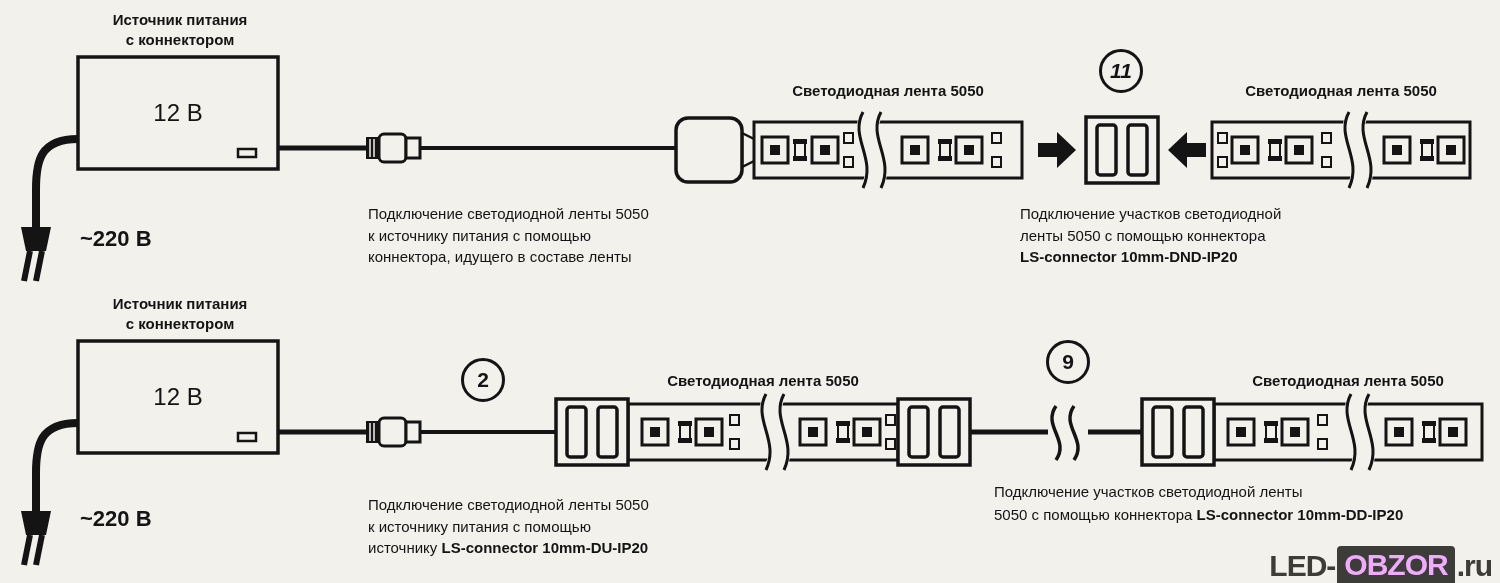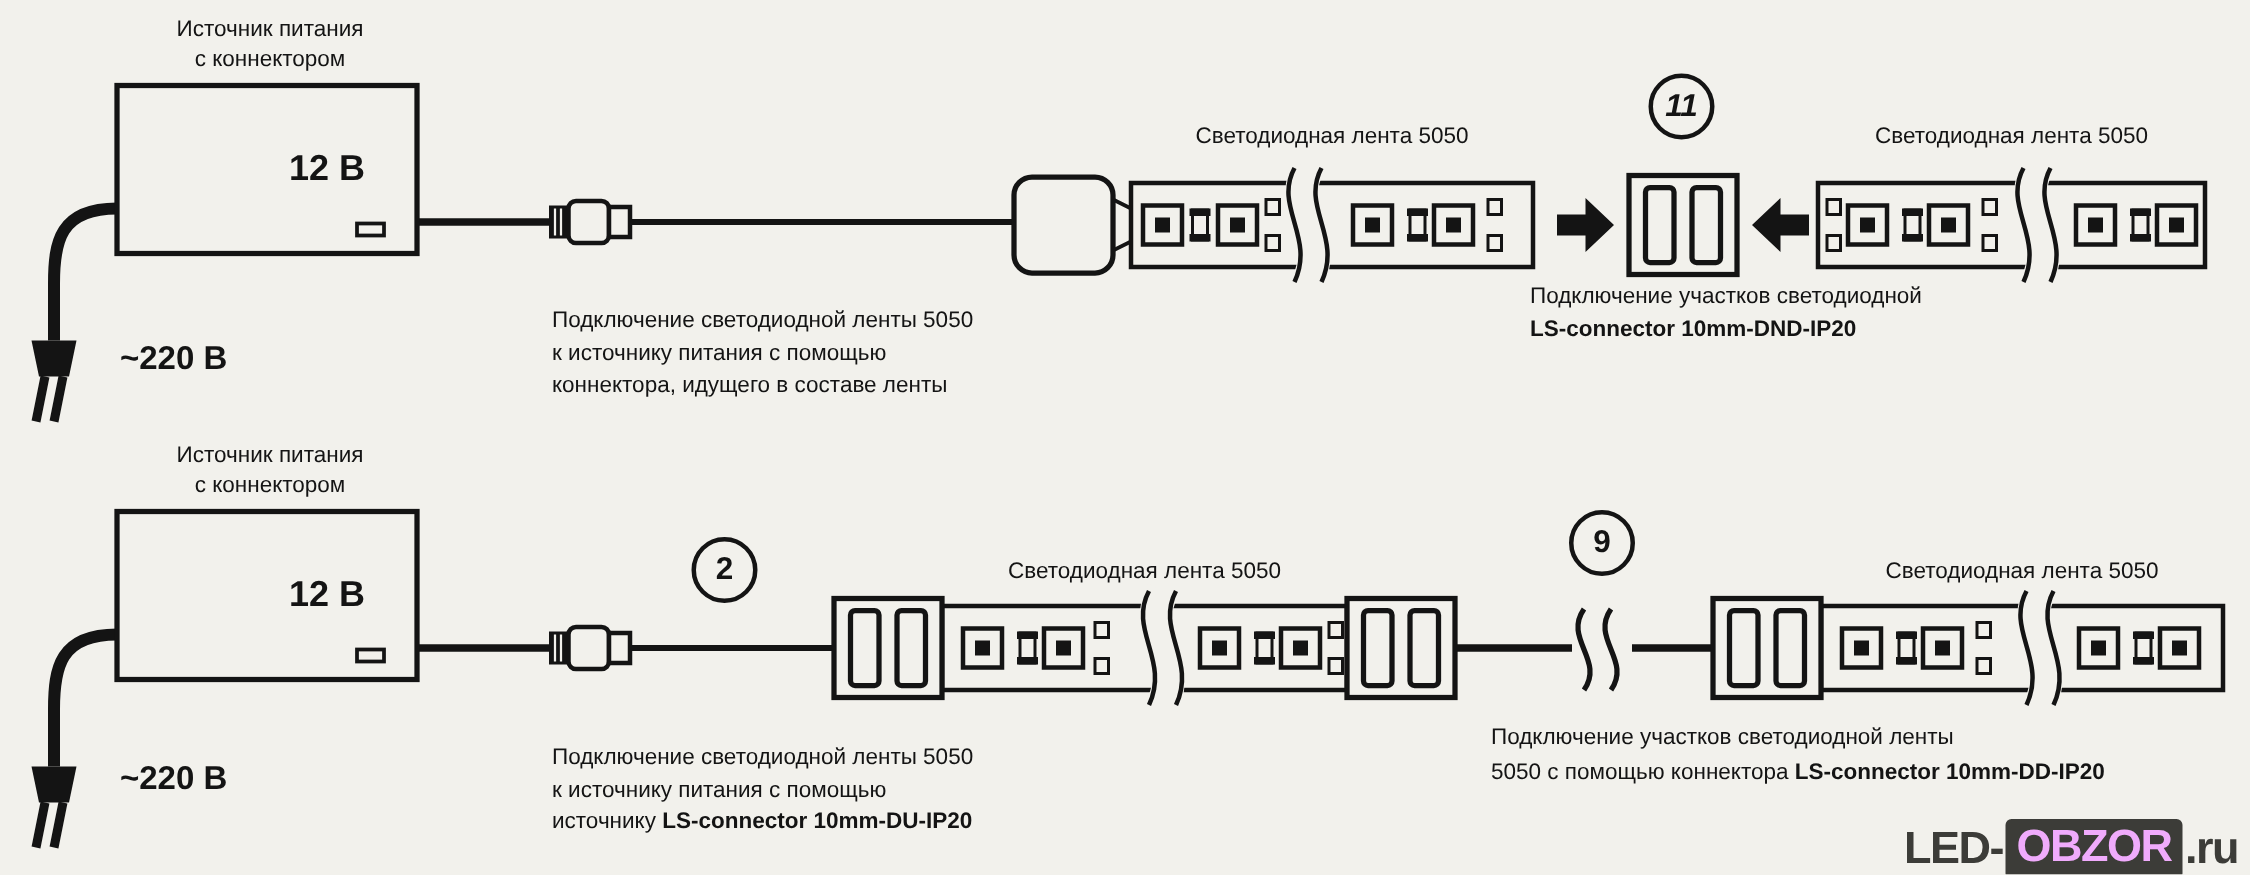--- a/index.html
+++ b/index.html
@@ -2,22 +2,22 @@
 <html style="--bg: #f2f1ec; --ink: #141414; --logo: #3c3c38;"><head>
 <meta charset="utf-8">
 <style>
   * { margin:0; padding:0; box-sizing:border-box; }
   :root { --bg:#f2f1ec; --ink:#141414; --logo:#3c3c38; }
   html,body { background:var(--bg); }
   body { font-family:"Liberation Sans","DejaVu Sans",sans-serif; }
   .canvas { position:relative; width:1500px; height:583px; background:var(--bg); overflow:hidden; color:var(--ink); }
   svg.layer { position:absolute; left:0; top:0; color:var(--ink); }
   .txt { position:absolute; color:var(--ink); white-space:nowrap; }
-  .lbl { font-weight:normal; font-size:15px; line-height:20px; text-align:center; }
-  .big { font-weight:bold; font-size:24px; text-align:center;margin-left:40px; }
+  .lbl { font-weight:bold; font-size:15px; line-height:20px; text-align:center; }
+  .big { font-weight:normal; font-size:24px; text-align:center; }
   .mains { font-weight:bold; font-size:22px;text-align:right; }
   .cap { font-size:15px; line-height:21.5px; font-weight:normal; }
   .cap .bold, .cap-bold { font-weight:bold; }
   .callout { position:absolute; width:44px; height:44px; border:3px solid var(--ink); border-radius:50%;
              background:var(--bg); display:flex; align-items:center; justify-content:center;
              font-weight:bold; font-size:21px; color:var(--ink); }
   .logo { position:absolute; right:8px; top:546px; display:flex; align-items:center;
           font-weight:bold; font-size:30px; color:var(--logo); letter-spacing:-1px; }
   .logo .box { background:var(--logo); color:#f0abfc; padding:2px 7px 4px; border-radius:4px; margin:0 2px; letter-spacing:-1px;text-align:right; }
 </style>
@@ -186,22 +186,23 @@
   <div class="txt lbl" style="left:1211px; top:81px; width:260px;">Светодиодная лента 5050</div>
 
   <div class="callout" style="left:1099px; top:49px;font-style:italic;">11</div>
 
   <div class="txt cap" style="left:368px; top:203px;">
     <div>Подключение светодиодной ленты 5050</div>
     <div>к источнику питания с помощью</div>
     <div>коннектора, идущего в составе ленты</div>
   </div>
 
-  <div class="txt cap" style="left:1020px; top:187px;">
+  <div class="txt cap" style="left:1020px; top:203px;">
     <div>Подключение участков светодиодной</div>
+    <div>ленты 5050 с помощью коннектора</div>
     <div class="cap-bold">LS-connector 10mm-DND-IP20</div>
   </div>
 
   <div class="txt lbl" style="left:80px; top:294px; width:200px;">
     <div>Источник питания</div>
     <div>с коннектором</div>
   </div>
   <div class="txt big" style="left:78px; top:383px; width:200px;">12 В</div>
   <div class="txt mains" style="left:80px; top:506px;">~220 В</div>
 

